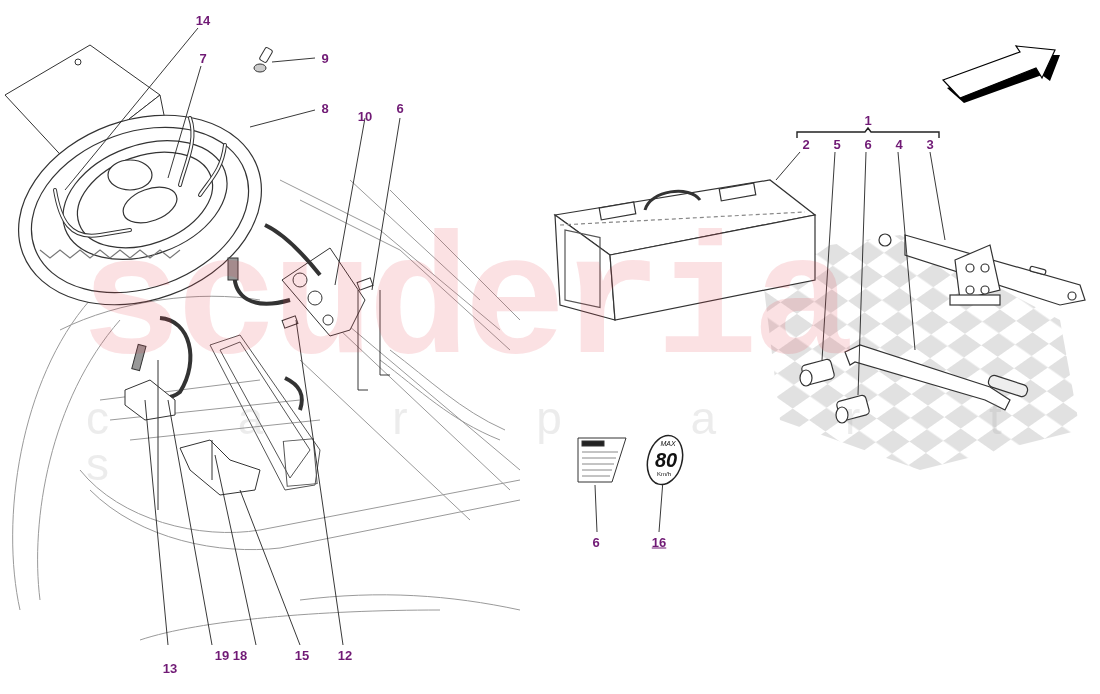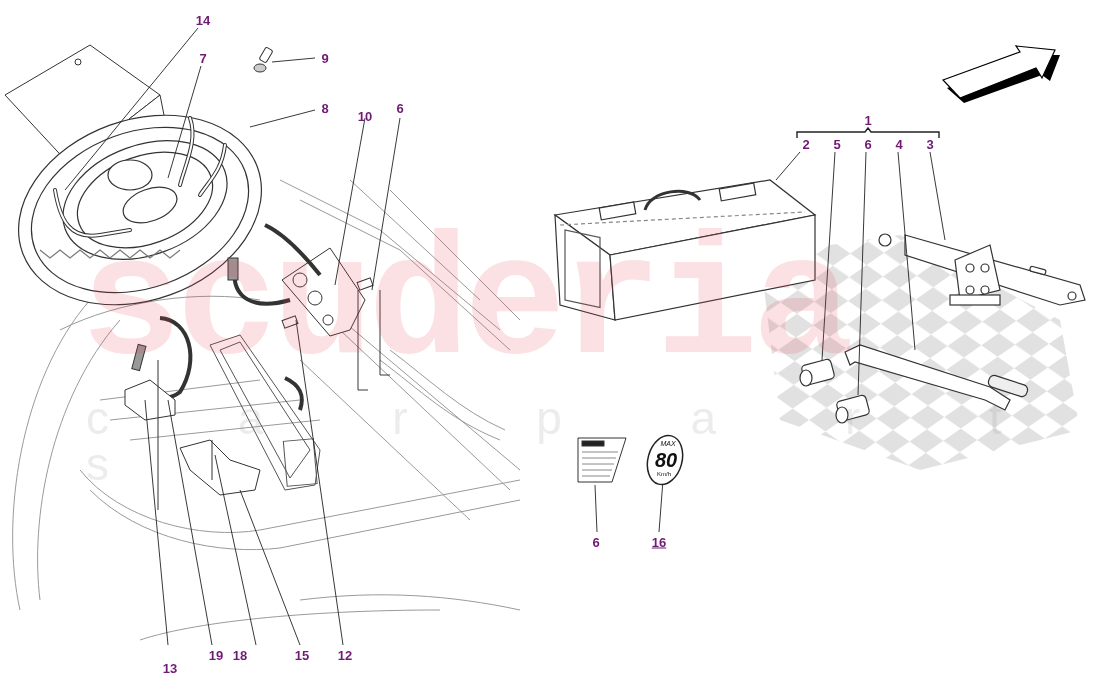--- a/index.html
+++ b/index.html
@@ -214,17 +214,17 @@
     <div class="label" style="left: 400px; top: 108px;">6</div>
     <div class="label" style="left: 868px; top: 120px;">1</div>
     <div class="label" style="left: 806px; top: 144px;">2</div>
     <div class="label" style="left: 837px; top: 144px;">5</div>
     <div class="label" style="left: 868px; top: 144px;">6</div>
     <div class="label" style="left: 899px; top: 144px;">4</div>
     <div class="label" style="left: 930px; top: 144px;">3</div>
     <div class="label" style="left: 596px; top: 542px;">6</div>
     <div class="label" style="left: 659px; top: 542px; text-decoration: underline;">16</div>
     <div class="label" style="left: 170px; top: 668px;">13</div>
-    <div class="label" style="left: 216px; top: 655px;">19</div>
+    <div class="label" style="left: 222px; top: 655px;">19</div>
     <div class="label" style="left: 240px; top: 655px;">18</div>
     <div class="label" style="left: 302px; top: 655px;">15</div>
     <div class="label" style="left: 345px; top: 655px;">12</div>
   </div>
 
 </body></html>

